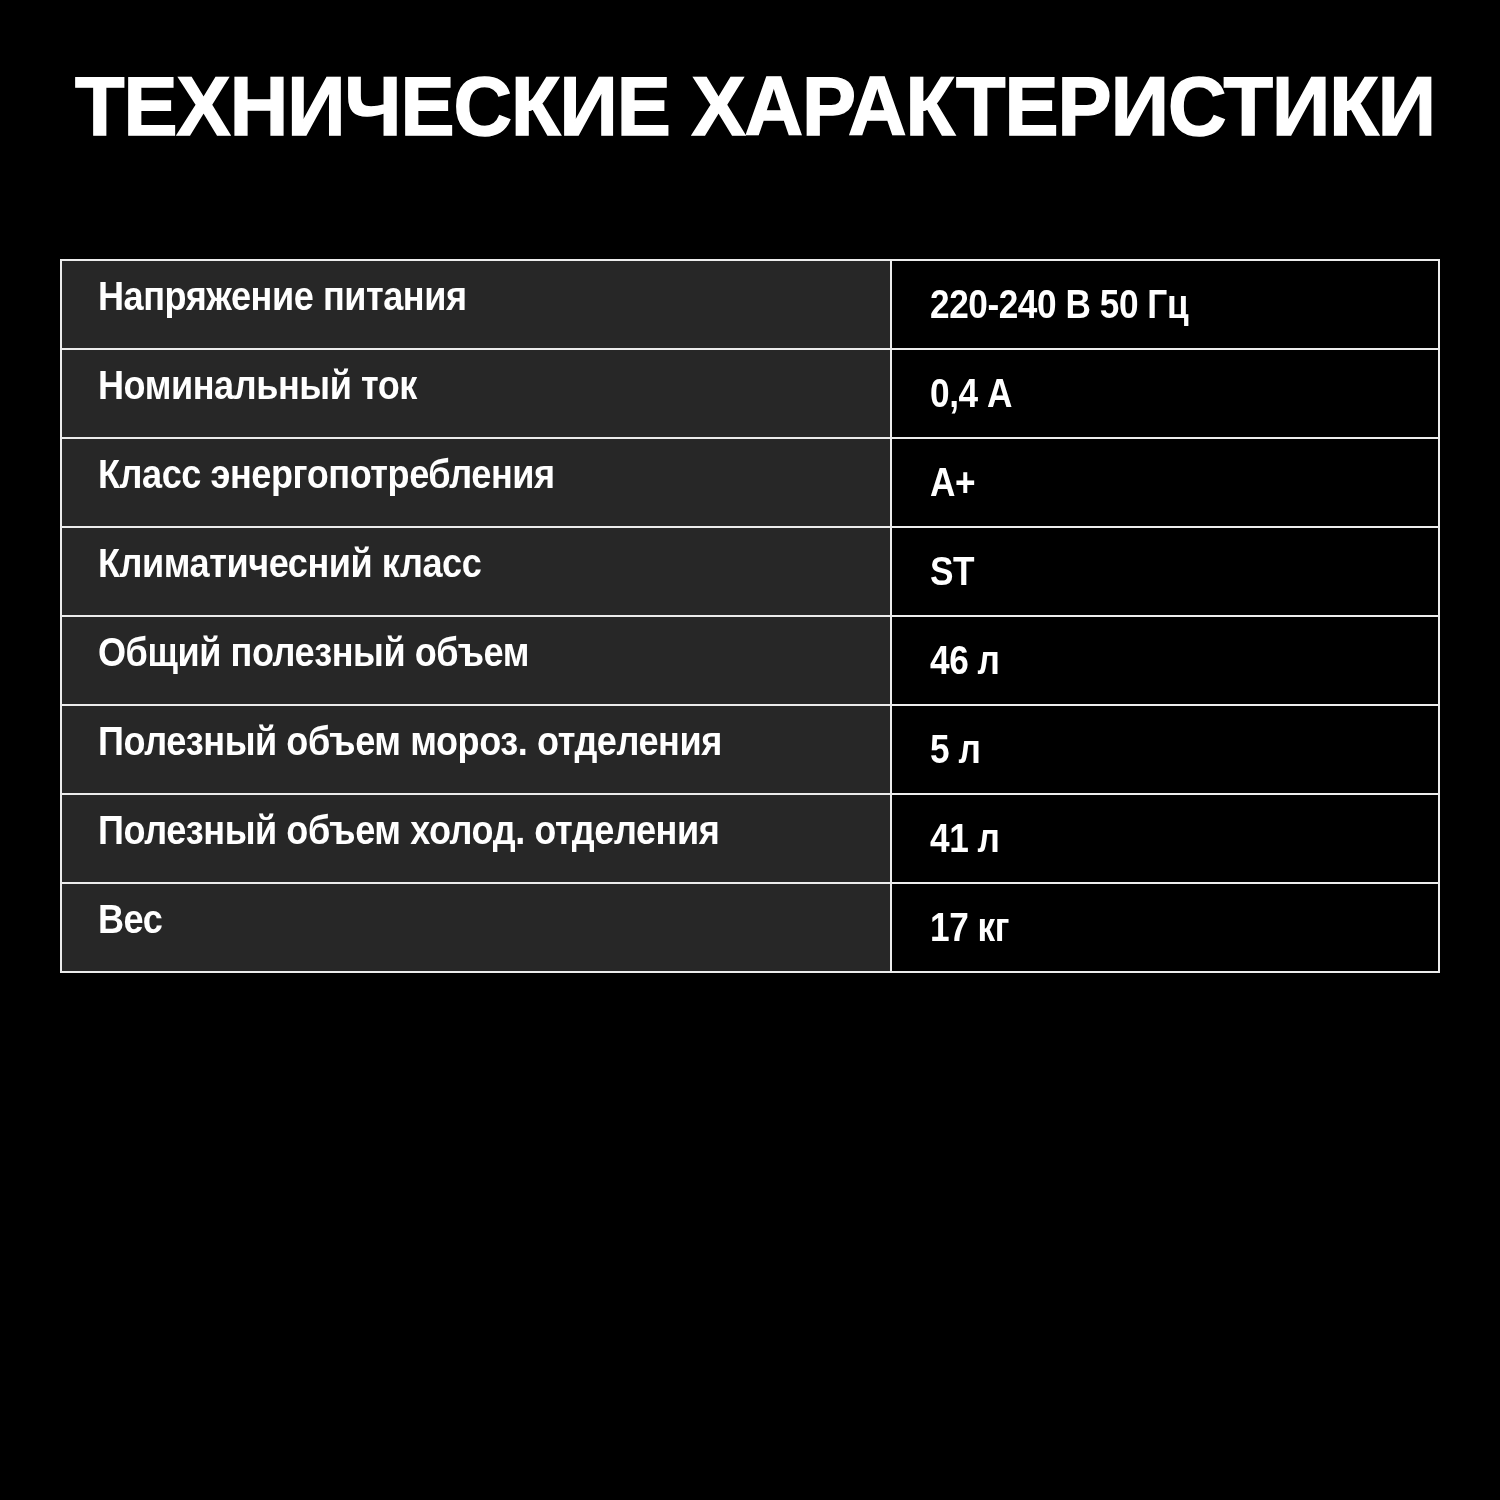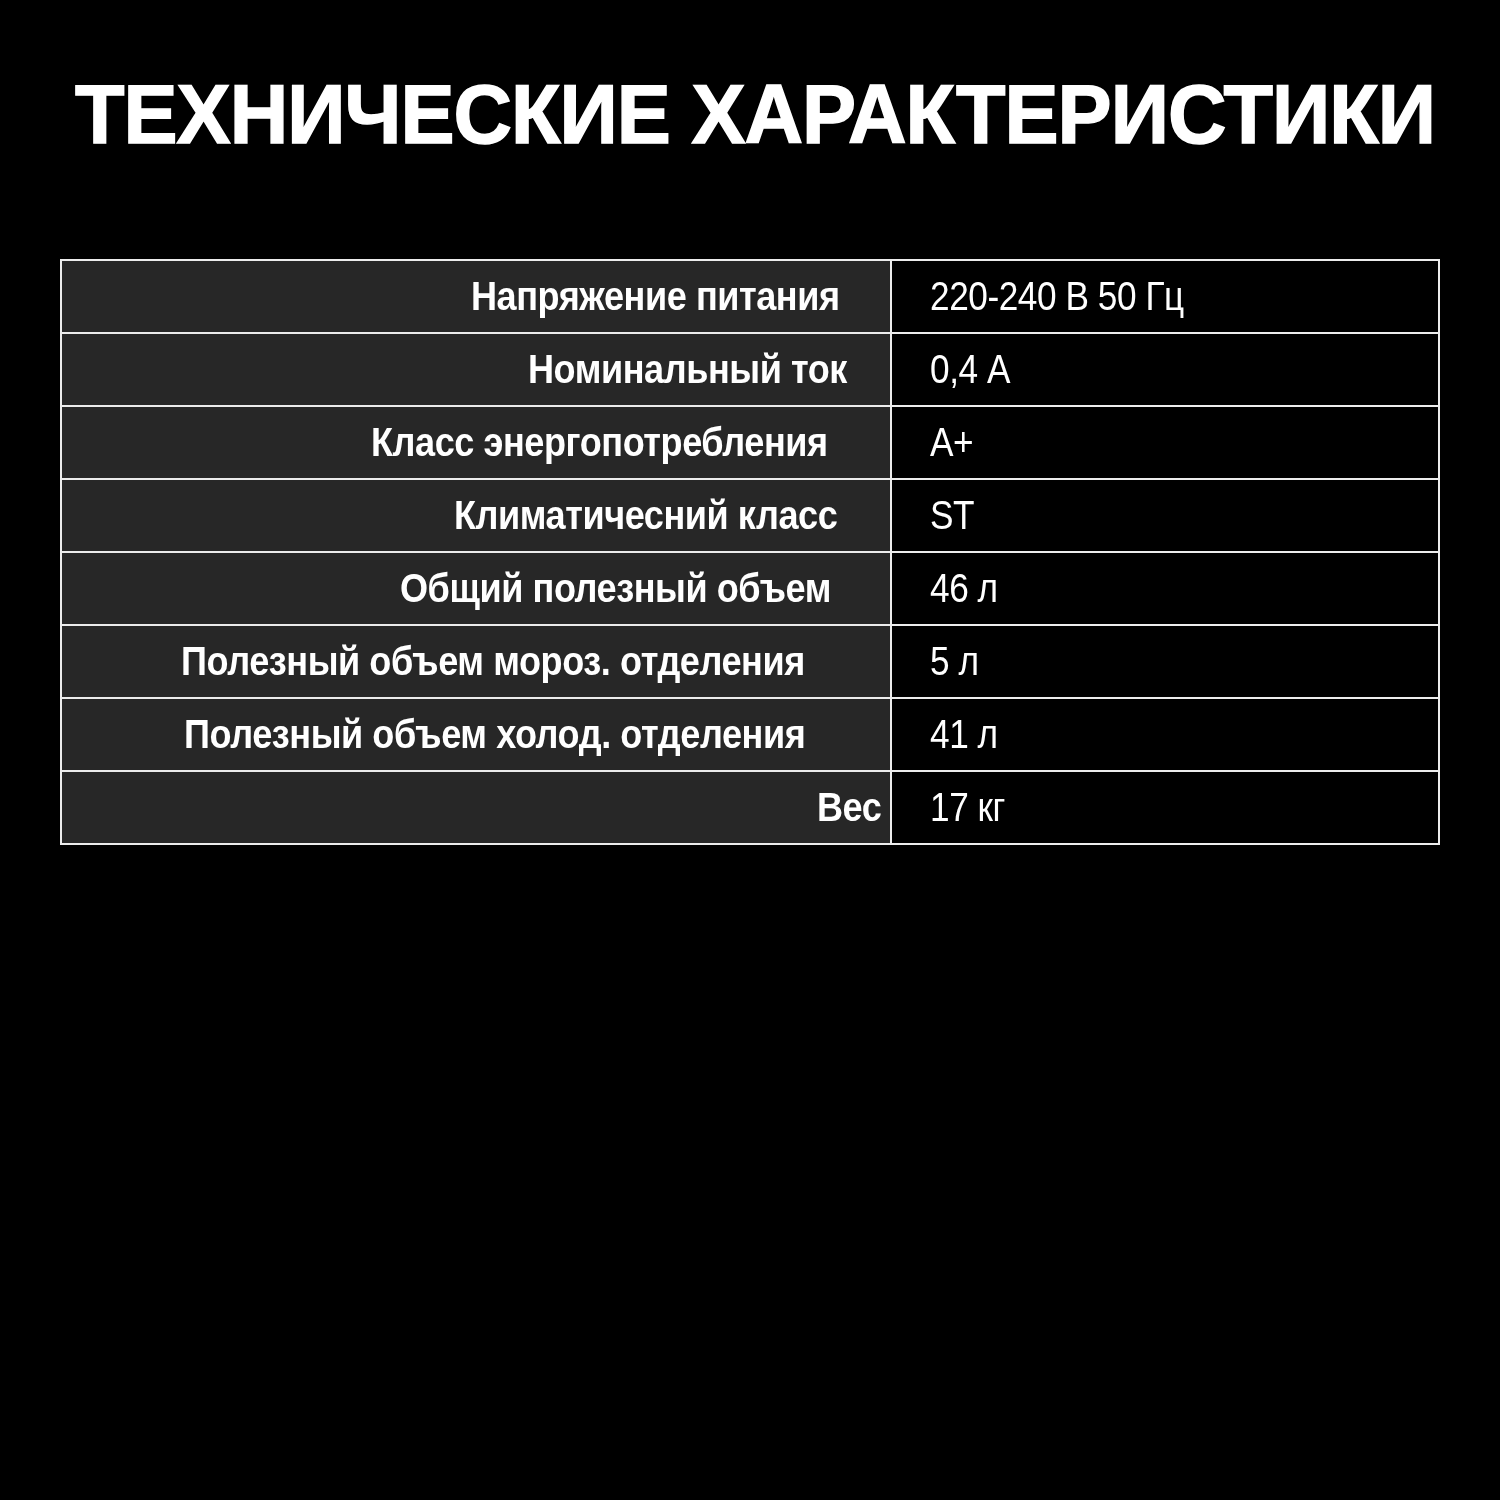--- a/index.html
+++ b/index.html
@@ -15,21 +15,21 @@
   .page {
     position: relative;
     width: 1500px;
     height: 1500px;
     overflow: hidden;
     background: var(--background, #000000);
   }
   .title {
     position: absolute;
     left: 75px;
-    top: 72px;
+    top: 64px;
     margin: 0;
     color: var(--text, #ffffff);
     font-weight: 700;
     font-size: 84px;
     line-height: 1;
     white-space: nowrap;
   }
   .title-text {
     display: inline-block;
     transform-origin: left center;
@@ -47,29 +47,28 @@
   table.specs td {
     border: 2px solid var(--border, #ececec);
     height: 71px;
     vertical-align: middle;
     color: var(--text, #ffffff);
     overflow: hidden;
   }
   td.label-cell {
     width: 792px;
     background: var(--label-cell-bg, #272727);
-    padding: 0 0 0 36px;
+    padding: 0 0 16px 36px;
     font-weight: 700;
     font-size: 41px;
-    text-align: right;
   }
   td.value-cell {
     background: var(--value-cell-bg, #000000);
     padding: 0 0 0 38px;
-    font-weight: 400;
+    font-weight: 700;
     font-size: 40px;
   }
   .cond {
     display: inline-block;
     transform: scaleX(0.88);
     transform-origin: left center;
     white-space: nowrap;
     letter-spacing: -0.5px;
   }
 </style>

